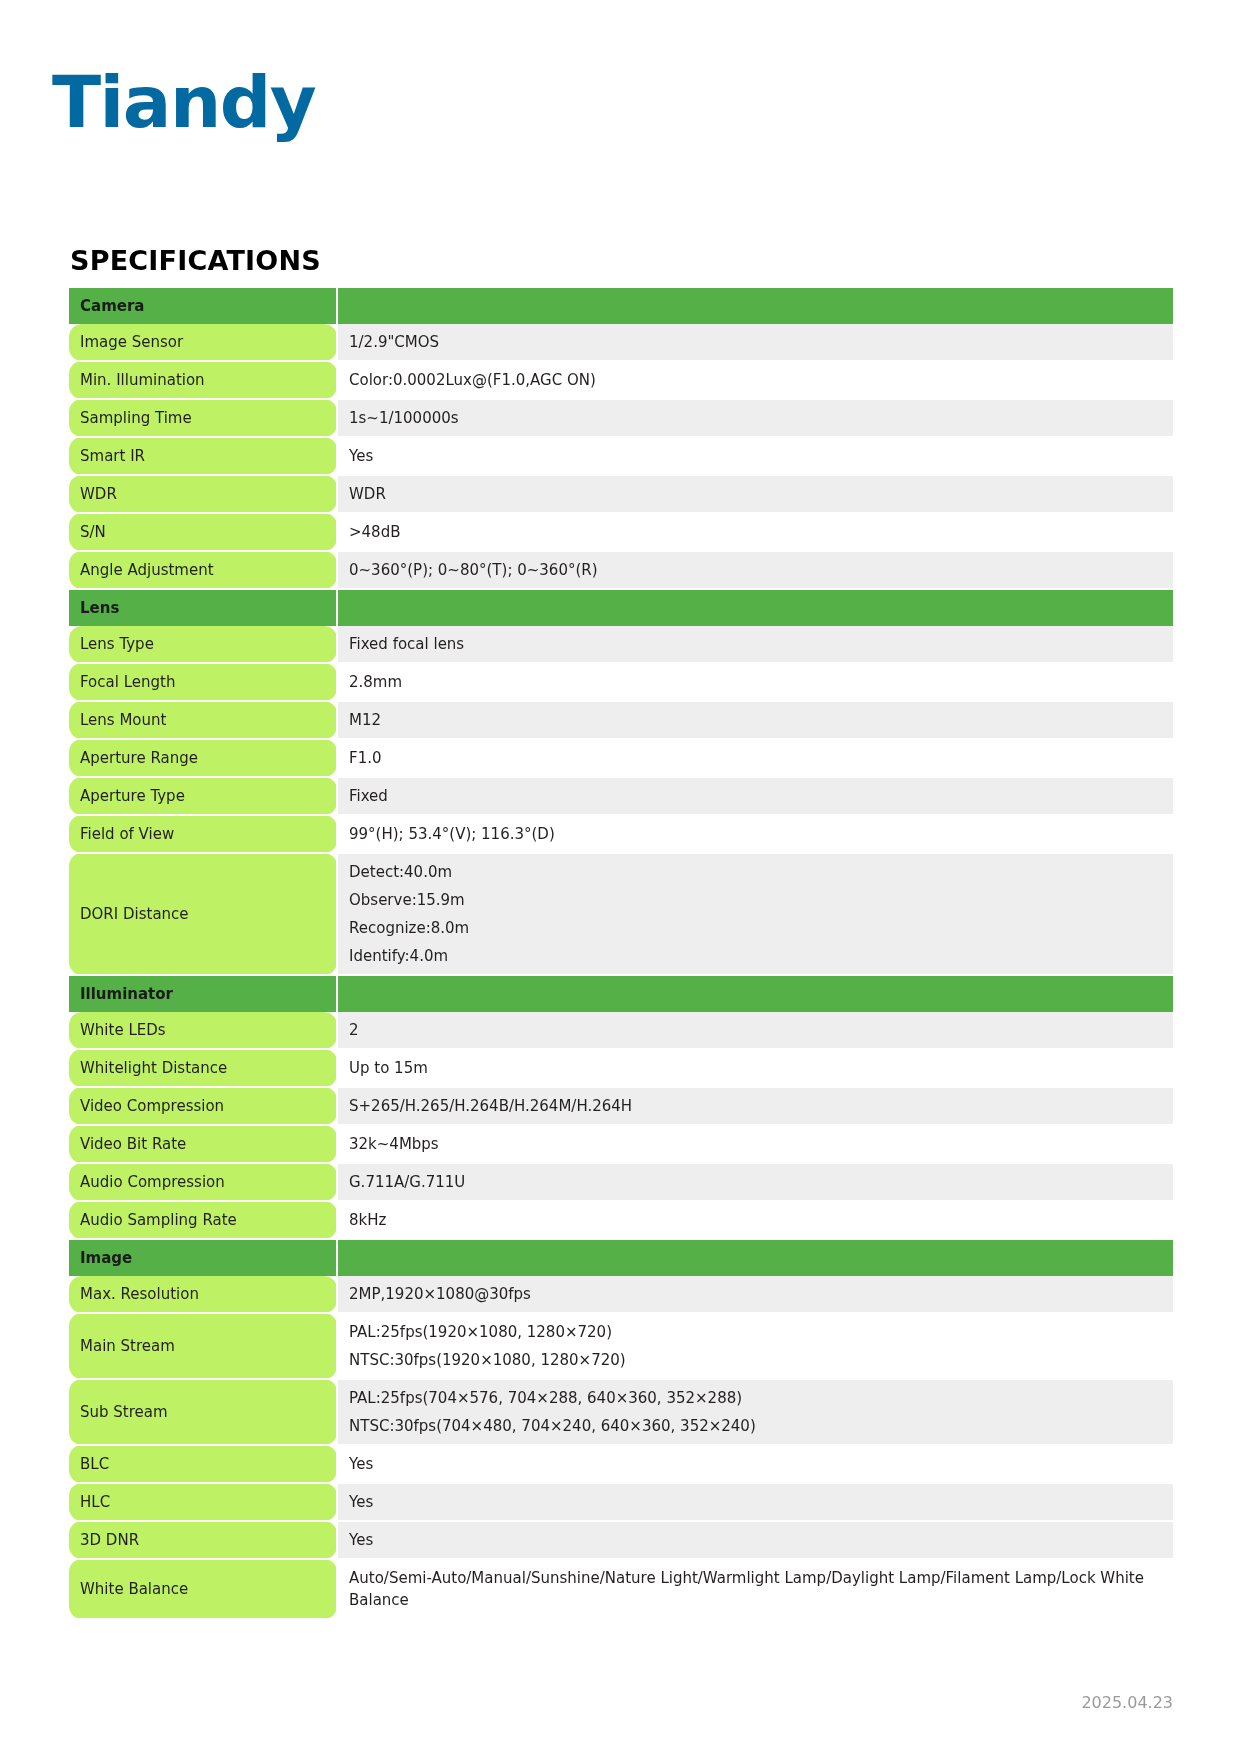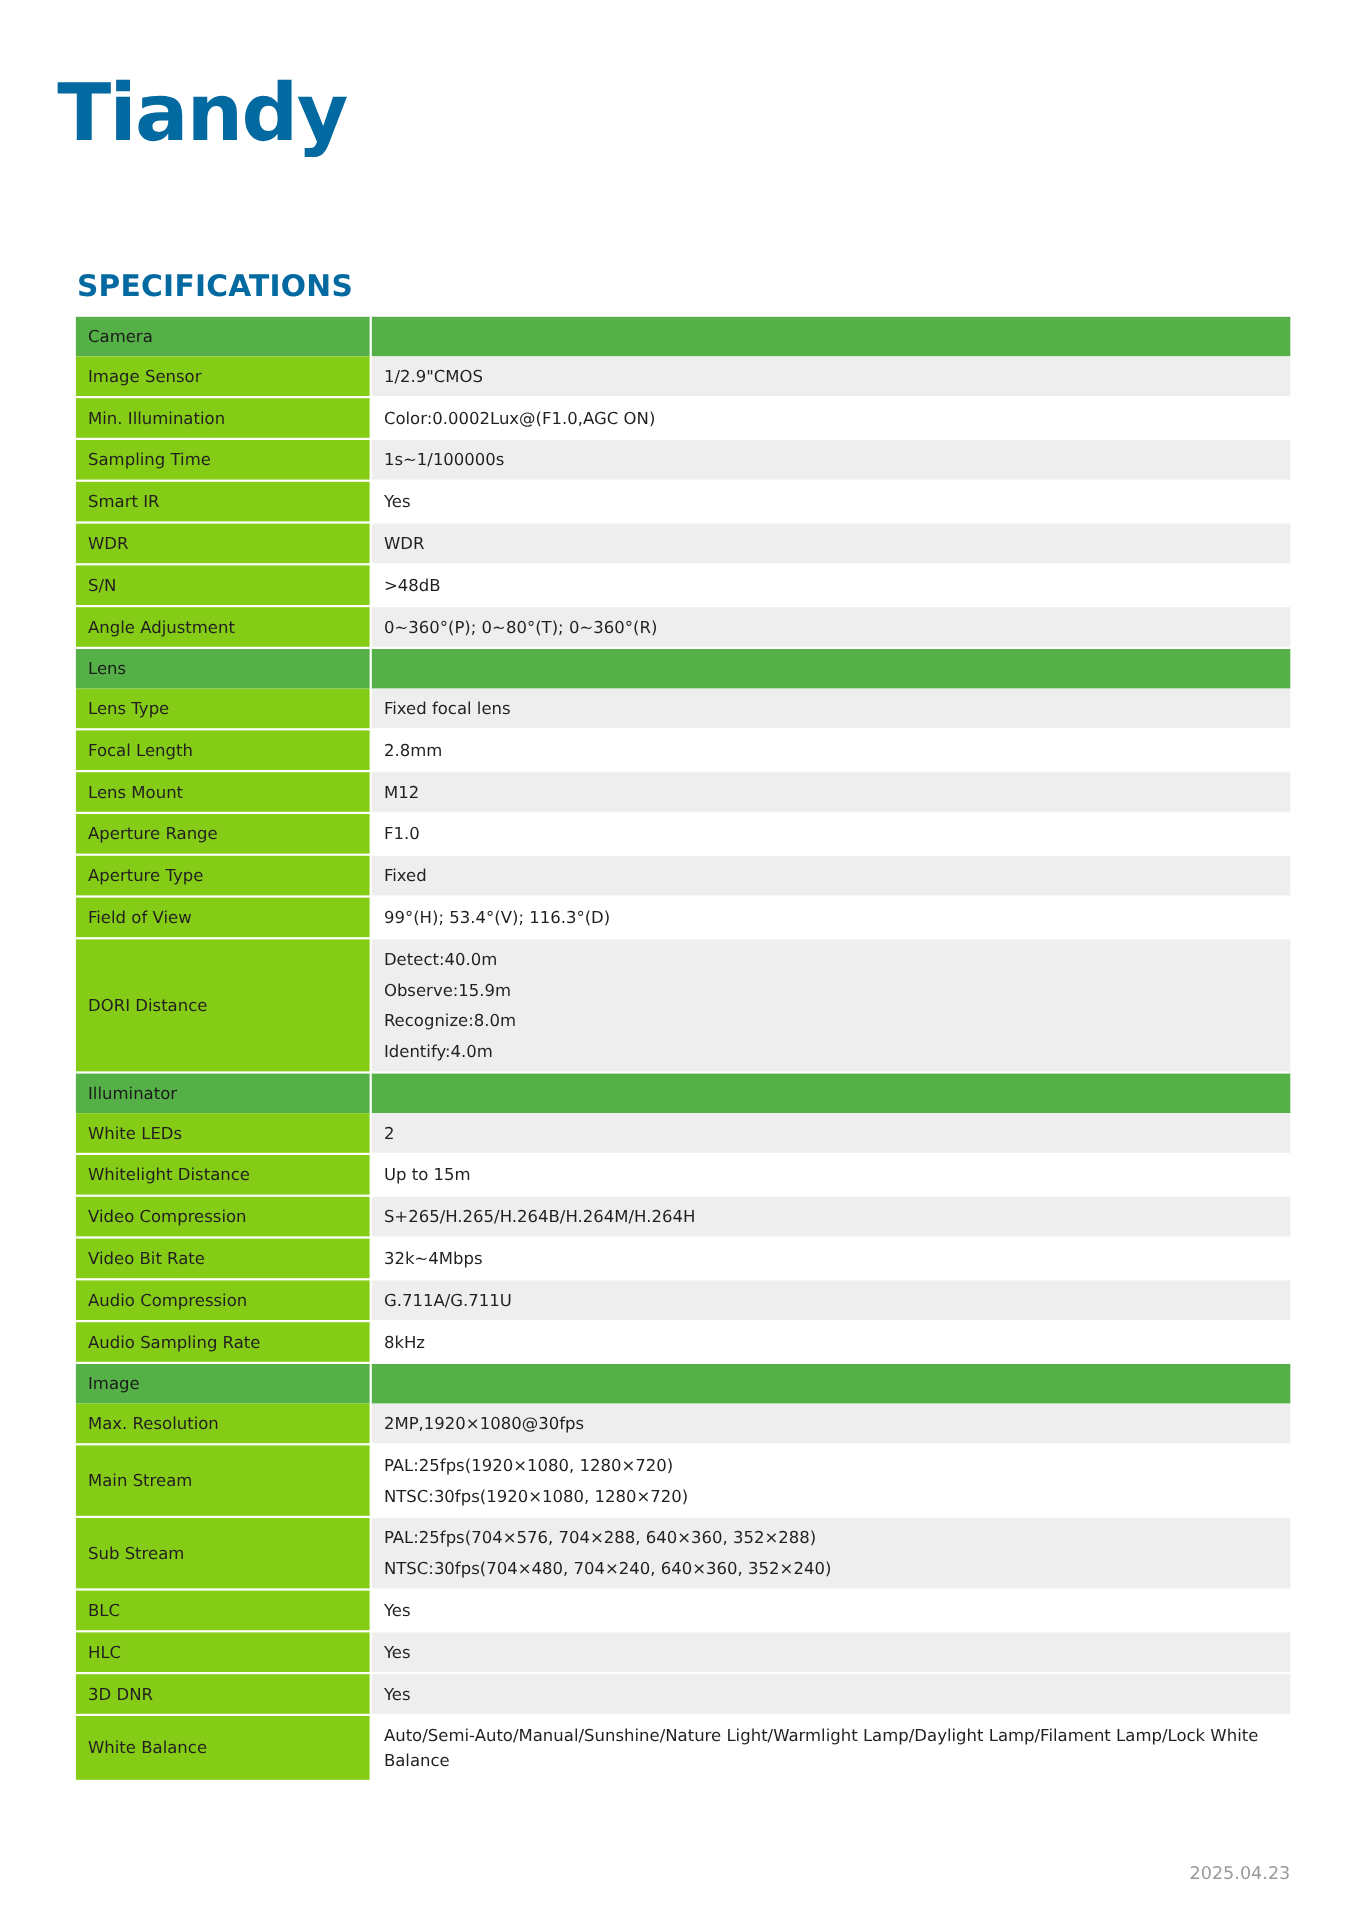--- a/index.html
+++ b/index.html
@@ -38,21 +38,21 @@
     line-height: 100px;
   }
   
   .spec-title {
     position: absolute;
     left: 70px;
     top: 245px;
     font-size: 27px;
     font-weight: bold;
     letter-spacing: 0.2px;
-    color: #0369a1;
+    color: #000000;
   }
   
   .spec-table {
     position: absolute;
     left: 69px;
     top: 288px;
     width: 1104px;
     border-collapse: collapse;
     table-layout: fixed;
   }
@@ -60,42 +60,43 @@
     vertical-align: middle;
     padding: 0;
   }
   .col-label { width: 268px; }
   .col-value { width: 836px; }
 
   tr.section-row td {
     background: #55b147;
     color: #1b1b1b;
     font-size: 15px;
-    font-weight: normal;
+    font-weight: bold;
     height: 28px;
     padding: 4px 0 4px 11px;
     line-height: 20px;
     margin-top: 43px;
   }
   tr.section-row td.sec-blank {
     padding-left: 0;
     border-left: 2px solid #ffffff;
   }
 
   tr.data-row td {
     font-size: 15px;
     line-height: 22px;
     height: 20px;
     padding: 7px 10px 7px 11px;
     color: #231f20;
   }
   tr.data-row td.label-cell {
-    background: #84cc16;
+    background: #bef264;
     border-bottom: 2px solid #ffffff;
     border-right: 2px solid #ffffff;
+    border-radius: 13px;
   }
   tr.data-row td.value-cell {
     background: #eeeeee;
     border-bottom: 2px solid #ffffff;
   }
   
   tr.data-row.stripe-white td.value-cell { background: #ffffff; }
   tr.data-row.stripe-grey  td.value-cell { background: #eeeeee; }
 
   .multiline span { display: block; }

